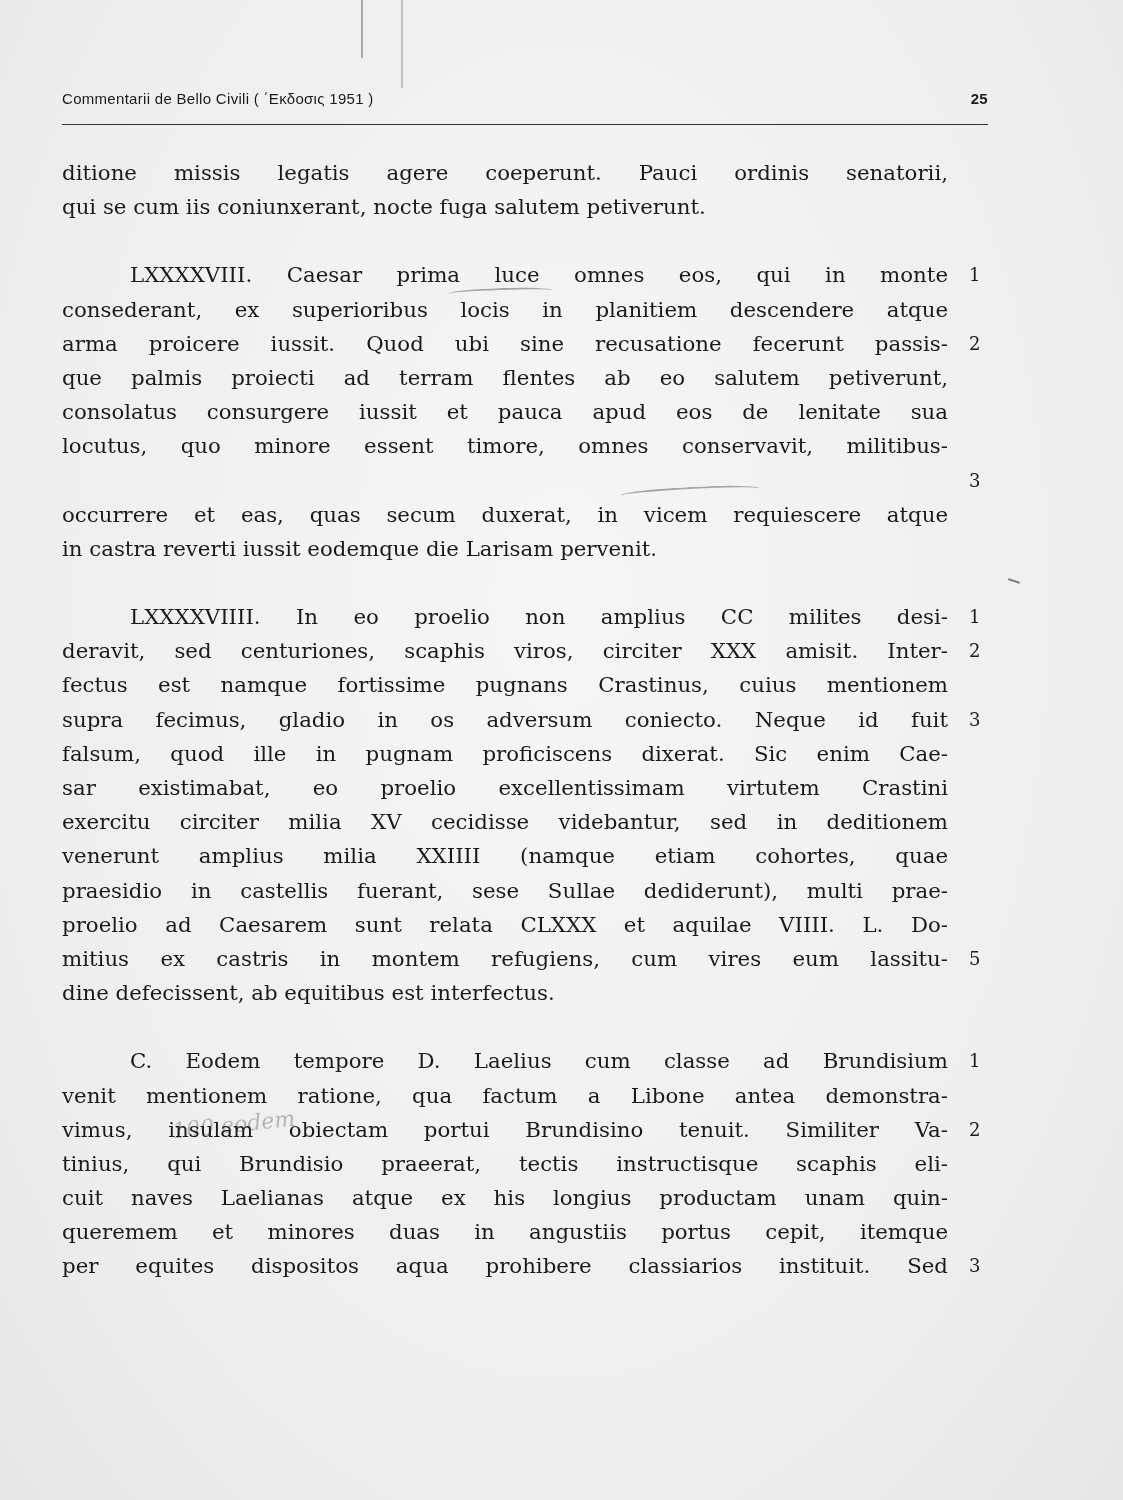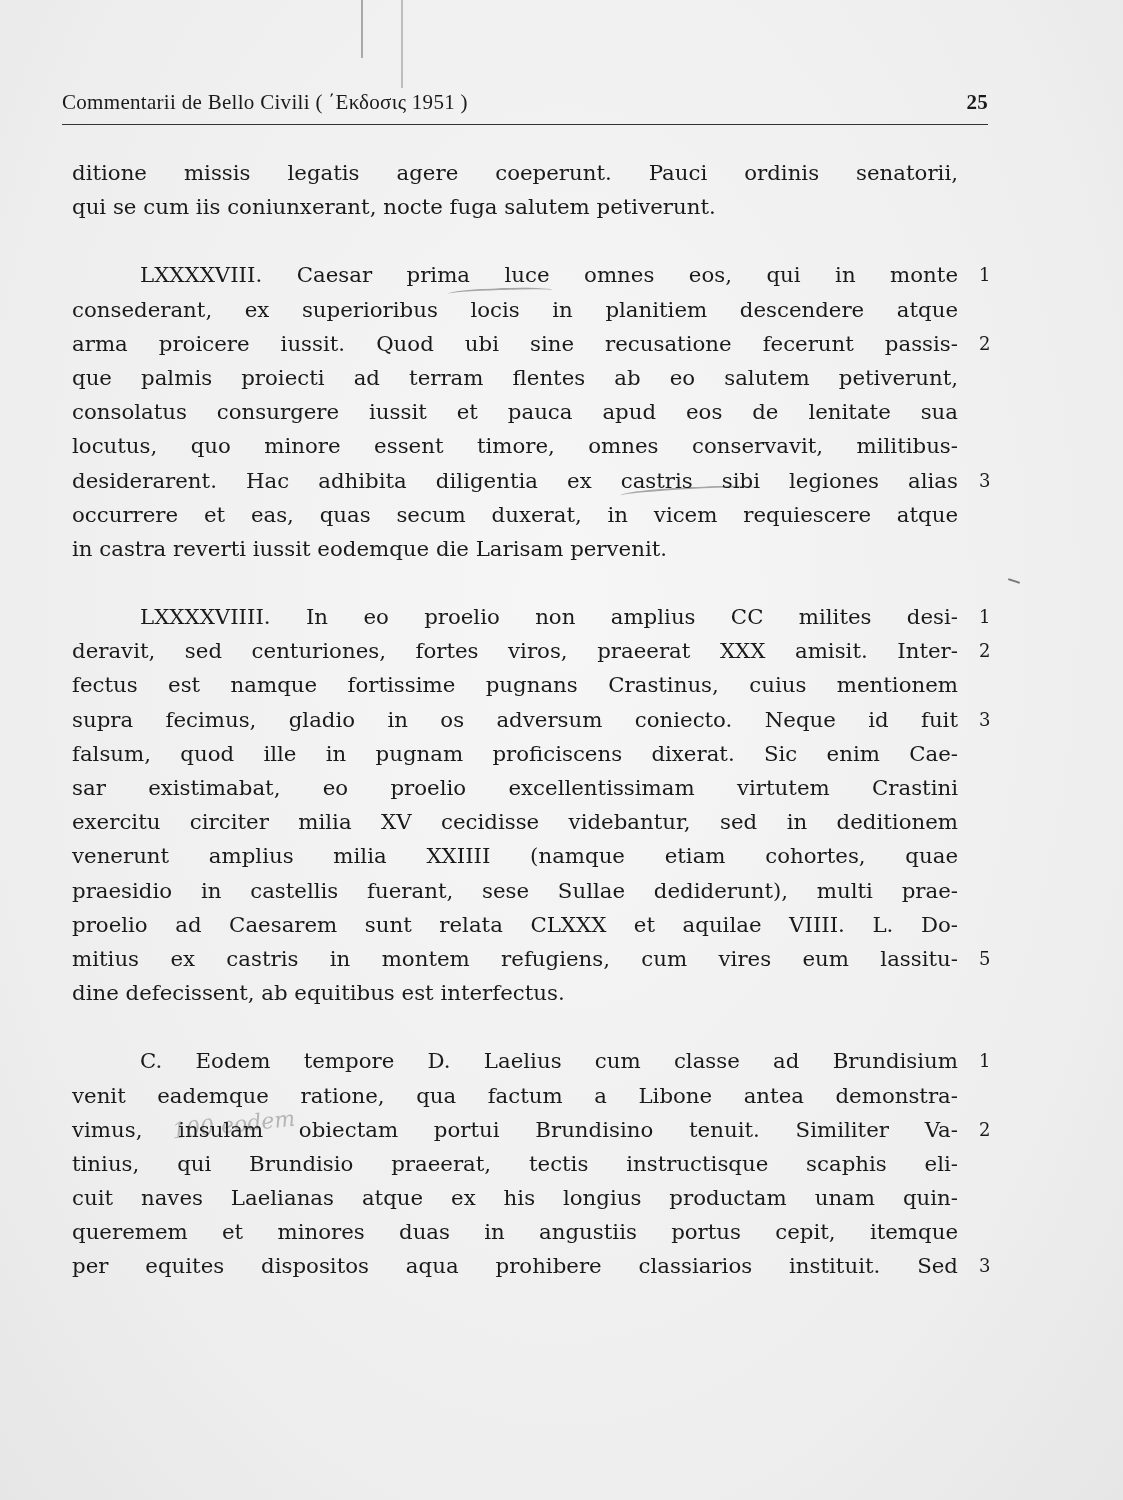--- a/index.html
+++ b/index.html
@@ -27,36 +27,36 @@
       background: #8a8a8a;
       opacity: 0.7;
     }
     .fold-a { left: 361px; top: 0; height: 58px; }
     .fold-b { left: 401px; top: 0; height: 88px; opacity: 0.5; }
     .header {
       position: absolute;
       left: 62px; top: 86px;
       width: 926px;
       height: 32px;
-      font-family: Liberation Serif, serif;
-      font-size: 21px;
+      font-family: Liberation Sans, sans-serif;
+      font-size: 15px;
       letter-spacing: 0.3px;
     }
     .header .title { position: absolute; left: 0; top: 4px; }
     .header .page-num { position: absolute; right: 0; top: 4px; font-weight: bold; }
     .header-rule {
       position: absolute;
       left: 62px; top: 124px;
       width: 926px;
       height: 0;
       border-top: 1.5px solid #333;
     }
     .body-text {
       position: absolute;
-      left: 72px;
+      left: 62px;
       top: 156px;
       width: 886px;
       font-size: 21.3px;
       line-height: 34.2px;
     }
     .line {
       position: relative;
       height: 34.2px;
       white-space: nowrap;
       text-align: justify;
@@ -123,45 +123,45 @@
     </div>
     <div class="para-gap"></div>
 
     <div>
       <div class="line indent"><span>LXXXXVIII. Caesar prima luce omnes eos, qui in monte</span><span class="num">1</span></div>
       <div class="line"><span>consederant, ex superioribus locis in planitiem descendere atque</span></div>
       <div class="line"><span>arma proicere iussit. Quod ubi sine recusatione fecerunt passis-</span><span class="num">2</span></div>
       <div class="line"><span>que palmis proiecti ad terram flentes ab eo salutem petiverunt,</span></div>
       <div class="line"><span>consolatus consurgere iussit et pauca apud eos de lenitate sua</span></div>
       <div class="line"><span>locutus, quo minore essent timore, omnes conservavit, militibus-</span></div>
-      <div class="line"><span>desiderarent. Hac adhibita diligentia ex castris sibi legiones alias</span><span class="num">3</span></div>
+      <div class="line"><span class="num">3</span></div>
       <div class="line"><span>occurrere et eas, quas secum duxerat, in vicem requiescere atque</span></div>
       <div class="line last"><span>in castra reverti iussit eodemque die Larisam pervenit.</span></div>
     </div>
     <div class="para-gap"></div>
 
     <div>
       <div class="line indent"><span>LXXXXVIIII. In eo proelio non amplius CC milites desi-</span><span class="num">1</span></div>
-      <div class="line"><span>deravit, sed centuriones, fortes viros, praeerat XXX amisit. Inter-</span><span class="num">2</span></div>
+      <div class="line"><span>deravit, sed centuriones, scaphis viros, circiter XXX amisit. Inter-</span><span class="num">2</span></div>
       <div class="line"><span>fectus est namque fortissime pugnans Crastinus, cuius mentionem</span></div>
       <div class="line"><span>supra fecimus, gladio in os adversum coniecto. Neque id fuit</span><span class="num">3</span></div>
       <div class="line"><span>falsum, quod ille in pugnam proficiscens dixerat. Sic enim Cae-</span></div>
       <div class="line"><span>sar existimabat, eo proelio excellentissimam virtutem Crastini</span></div>
       <div class="line"><span>exercitu circiter milia XV cecidisse videbantur, sed in deditionem</span></div>
       <div class="line"><span>venerunt amplius milia XXIIII (namque etiam cohortes, quae</span></div>
       <div class="line"><span>praesidio in castellis fuerant, sese Sullae dediderunt), multi prae-</span></div>
       <div class="line"><span>proelio ad Caesarem sunt relata CLXXX et aquilae VIIII. L. Do-</span></div>
       <div class="line"><span>mitius ex castris in montem refugiens, cum vires eum lassitu-</span><span class="num">5</span></div>
       <div class="line last"><span>dine defecissent, ab equitibus est interfectus.</span></div>
     </div>
     <div class="para-gap"></div>
 
     <div>
       <div class="line indent"><span>C.</span> <span class="bold">Eodem</span> <span>tempore D. Laelius cum classe ad Brundisium</span><span class="num">1</span></div>
-      <div class="line"><span>venit eademque ratione, qua factum a Libone antea demonstra-</span></div>
+      <div class="line"><span>venit mentionem ratione, qua factum a Libone antea demonstra-</span></div>
       <div class="line"><span>vimus, insulam obiectam portui Brundisino tenuit. Similiter Va-</span><span class="num">2</span></div>
       <div class="line"><span>tinius, qui Brundisio praeerat, tectis instructisque scaphis eli-</span></div>
       <div class="line"><span>cuit naves Laelianas atque ex his longius productam unam quin-</span></div>
       <div class="line"><span>queremem et minores duas in angustiis portus cepit, itemque</span></div>
       <div class="line"><span>per equites dispositos aqua prohibere classiarios instituit. Sed</span><span class="num">3</span></div>
     </div>
   </div>
 </div>
 
 </body></html>

